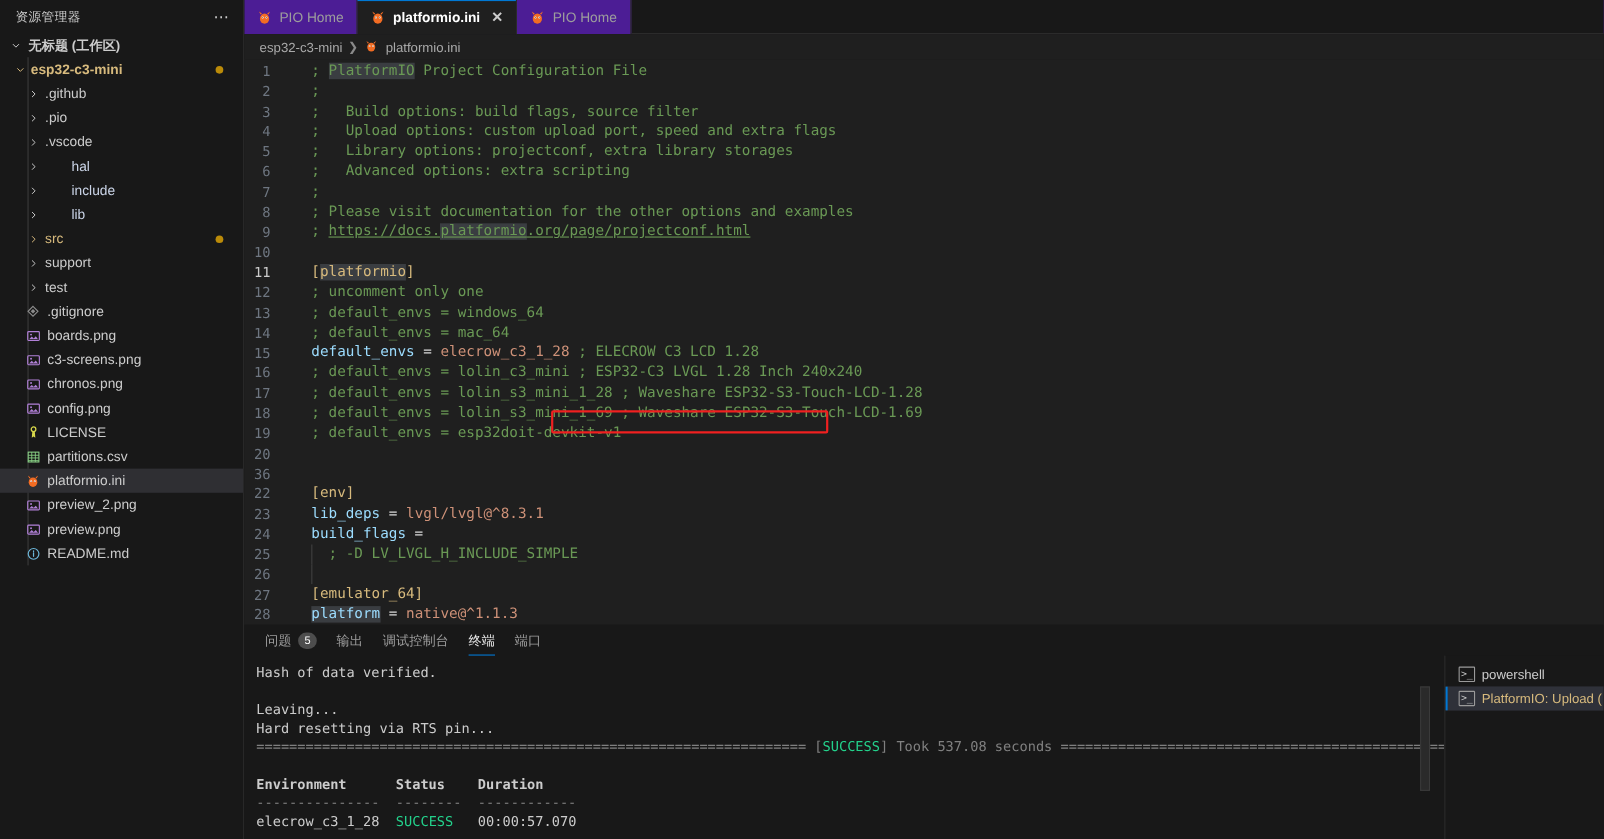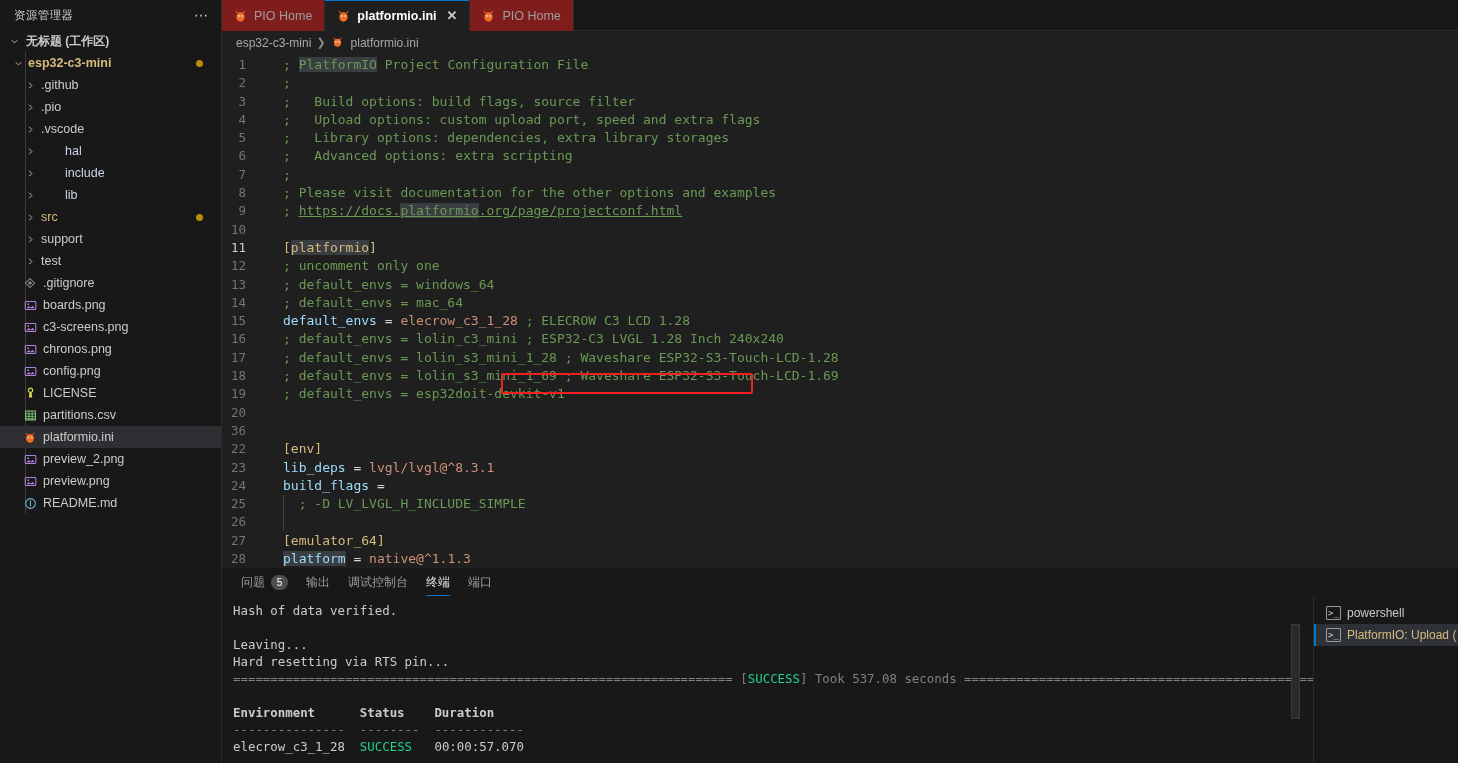--- a/index.html
+++ b/index.html
@@ -58,21 +58,21 @@
     position: absolute; right: 18px; top: 8px;
     width: 7px; height: 7px; border-radius: 50%; background: #bb8b09;
   }
   .ficon { width: 16px; height: 16px; flex: 0 0 16px; display:inline-flex; align-items:center; justify-content:center; }
   .ficon svg { display: block; }
 
   
   .main { flex: 1; display: flex; flex-direction: column; height: 763px; min-width: 0; }
 
   
-  .tabbar { height: 31px; background: #7f1d1d; display: flex; align-items: stretch; flex: 0 0 31px; }
+  .tabbar { height: 31px; background: #4c1d95; display: flex; align-items: stretch; flex: 0 0 31px; }
   .tab {
     display: flex; align-items: center; gap: 6px;
     padding: 0 12px 0 11px; font-size: 12.5px; color: #9d9d9d;
     border-right: 1px solid #2b2b2b; position: relative; min-width: 0;
   }
   .tab.active { background: #1f1f1f; color: #ffffff; font-weight: bold; }
   .tab.active::before {
     content:""; position:absolute; left:0; right:0; top:0; height:1px; background:#0078d4;
   }
   .tab .tclose { color: #cccccc; font-size: 13px; margin-left: 4px; line-height: 12px; }
@@ -460,21 +460,21 @@
       </span>
       <span>platformio.ini</span>
     </div>
 
     <div class="editor">
       <div class="code" id="code-lines">
           <div class="cline"><div class="ln">1</div><div class="ctext"><span class="cm">; </span><span class="cm hl">PlatformIO</span><span class="cm"> Project Configuration File</span></div></div>
           <div class="cline"><div class="ln">2</div><div class="ctext"><span class="cm">;</span></div></div>
           <div class="cline"><div class="ln">3</div><div class="ctext"><span class="cm">;   Build options: build flags, source filter</span></div></div>
           <div class="cline"><div class="ln">4</div><div class="ctext"><span class="cm">;   Upload options: custom upload port, speed and extra flags</span></div></div>
-          <div class="cline"><div class="ln">5</div><div class="ctext"><span class="cm">;   Library options: dependencies, extra library storages</span></div></div>
+          <div class="cline"><div class="ln">5</div><div class="ctext"><span class="cm">;   Library options: projectconf, extra library storages</span></div></div>
           <div class="cline"><div class="ln">6</div><div class="ctext"><span class="cm">;   Advanced options: extra scripting</span></div></div>
           <div class="cline"><div class="ln">7</div><div class="ctext"><span class="cm">;</span></div></div>
           <div class="cline"><div class="ln">8</div><div class="ctext"><span class="cm">; Please visit documentation for the other options and examples</span></div></div>
           <div class="cline"><div class="ln">9</div><div class="ctext"><span class="cm">; </span><span class="cm link">https://docs.</span><span class="cm link hl">platformio</span><span class="cm link">.org/page/projectconf.html</span></div></div>
           <div class="cline"><div class="ln">10</div><div class="ctext"></div></div>
           <div class="cline curr"><div class="ln">11</div><div class="ctext"><span class="sec">[</span><span class="sec hl">platformio</span><span class="sec">]</span></div></div>
           <div class="cline"><div class="ln">12</div><div class="ctext"><span class="cm">; uncomment only one</span></div></div>
           <div class="cline"><div class="ln">13</div><div class="ctext"><span class="cm">; default_envs = windows_64</span></div></div>
           <div class="cline"><div class="ln">14</div><div class="ctext"><span class="cm">; default_envs = mac_64</span></div></div>
           <div class="cline"><div class="ln">15</div><div class="ctext"><span class="key">default_envs</span><span class="eq"> = </span><span class="val">elecrow_c3_1_28</span><span class="cm"> ; ELECROW C3 LCD 1.28</span></div></div>

